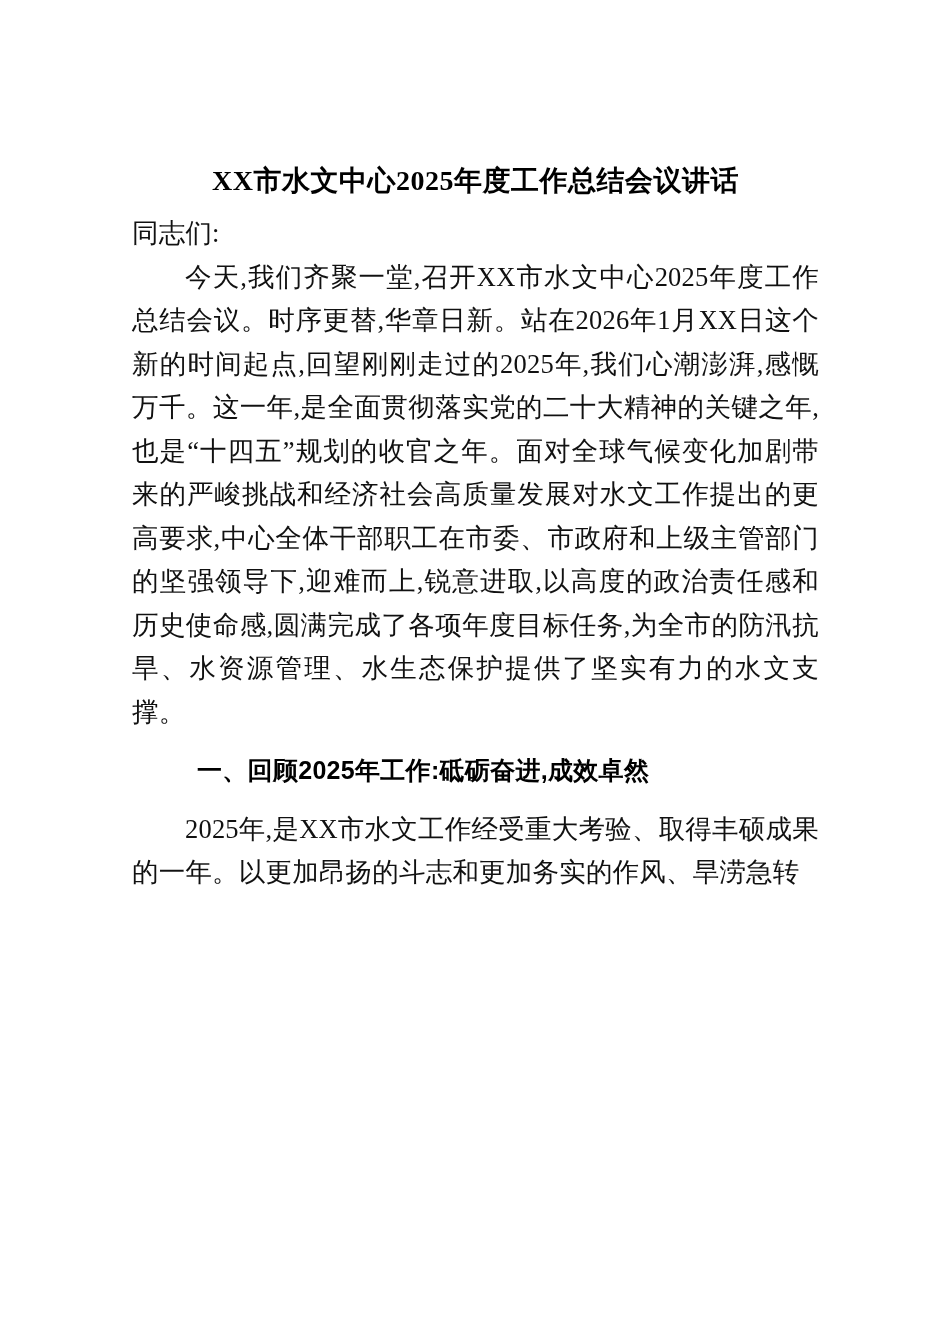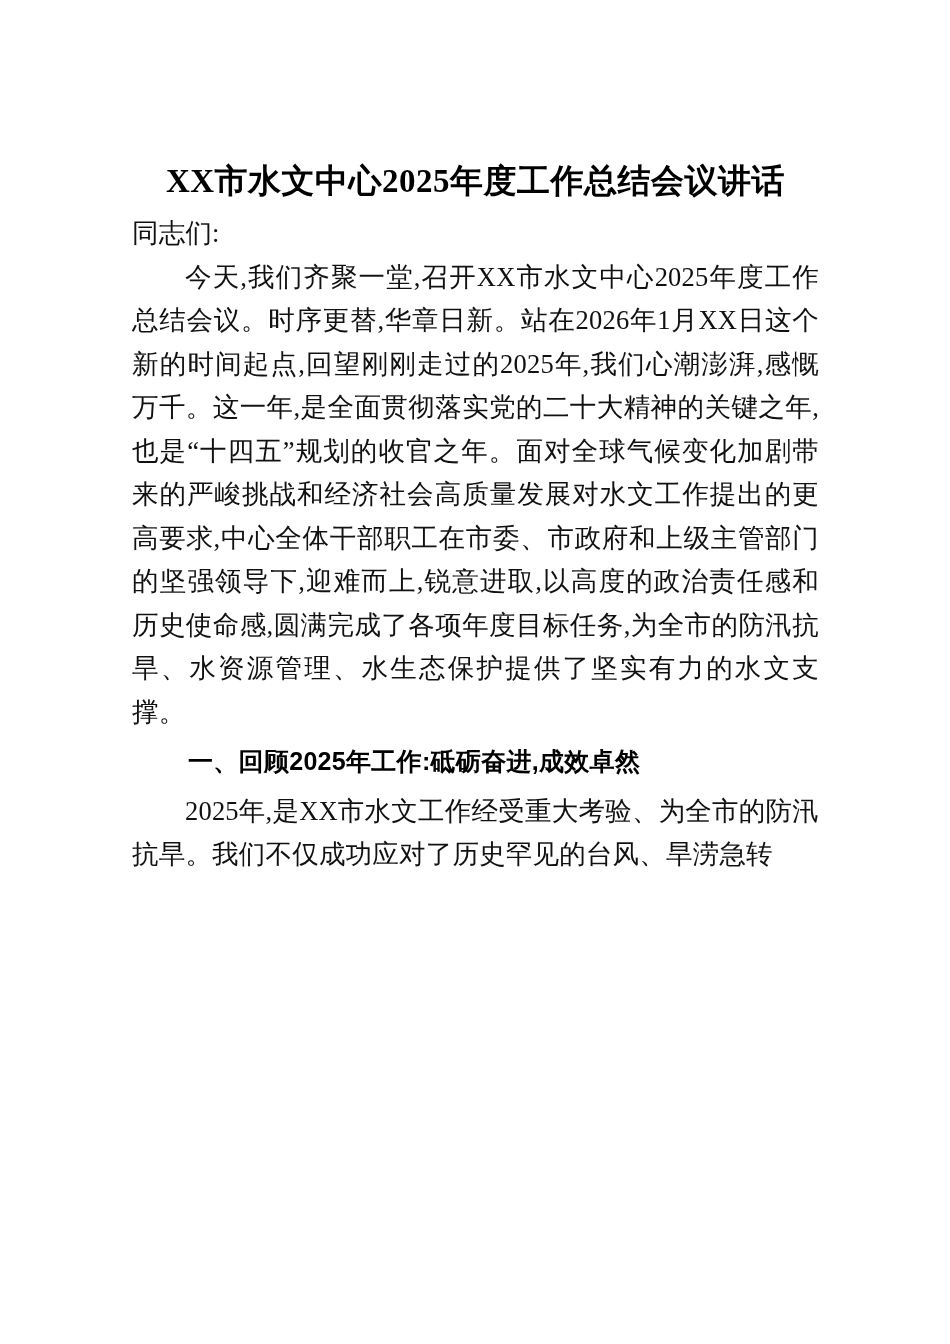--- a/index.html
+++ b/index.html
@@ -33,21 +33,21 @@
     width: 687px;
   }
 
   
   .doc-title {
     margin: 0;
     padding-top: 156px;
     text-align: center;
     font-family: "Liberation Serif", "DejaVu Serif", serif;
     font-weight: bold;
-    font-size: 33px;
+    font-size: 28px;
     line-height: 50px;
     letter-spacing: 0.5px;
     color: #000000;
     word-break: break-all;
   }
 
   
   .para {
     margin: 0;
     font-family: "Liberation Serif", "DejaVu Serif", serif;
@@ -69,21 +69,21 @@
     text-indent: 2em;
   }
 
   
   .salutation {
     margin-top: 64px;
   }
 
   
   .section-heading {
-    margin: 6px;
+    margin: 15px;
     font-family: "Liberation Sans", "DejaVu Sans", sans-serif;
     font-weight: bold;
     font-size: 25px;
     line-height: 43.5px;
     text-indent: 2em;
     letter-spacing: 0.3px;
     color: #000000;
     word-break: break-all;
   }
 </style>
@@ -96,16 +96,16 @@
     <h1 class="doc-title">XX市水文中心2025年度工作总结会议讲话</h1>
 
     <p class="para flush salutation">同志们:</p>
 
 
     <p class="para indent">今天,我们齐聚一堂,召开XX市水文中心2025年度工作总结会议。时序更替,华章日新。站在2026年1月XX日这个新的时间起点,回望刚刚走过的2025年,我们心潮澎湃,感慨万千。这一年,是全面贯彻落实党的二十大精神的关键之年,也是“十四五”规划的收官之年。面对全球气候变化加剧带来的严峻挑战和经济社会高质量发展对水文工作提出的更高要求,中心全体干部职工在市委、市政府和上级主管部门的坚强领导下,迎难而上,锐意进取,以高度的政治责任感和历史使命感,圆满完成了各项年度目标任务,为全市的防汛抗旱、水资源管理、水生态保护提供了坚实有力的水文支撑。</p>
 
 
     <h2 class="section-heading">一、回顾2025年工作:砥砺奋进,成效卓然</h2>
 
-    <p class="para indent">2025年,是XX市水文工作经受重大考验、为全市的防汛抗旱。我们不仅成功应对了历史罕见的台风、旱涝急转</p>
+    <p class="para indent">2025年,是XX市水文工作经受重大考验、取得丰硕成果的一年。以更加昂扬的斗志和更加务实的作风、旱涝急转</p>
 
   </div>
 </div>
 
 </body></html>

